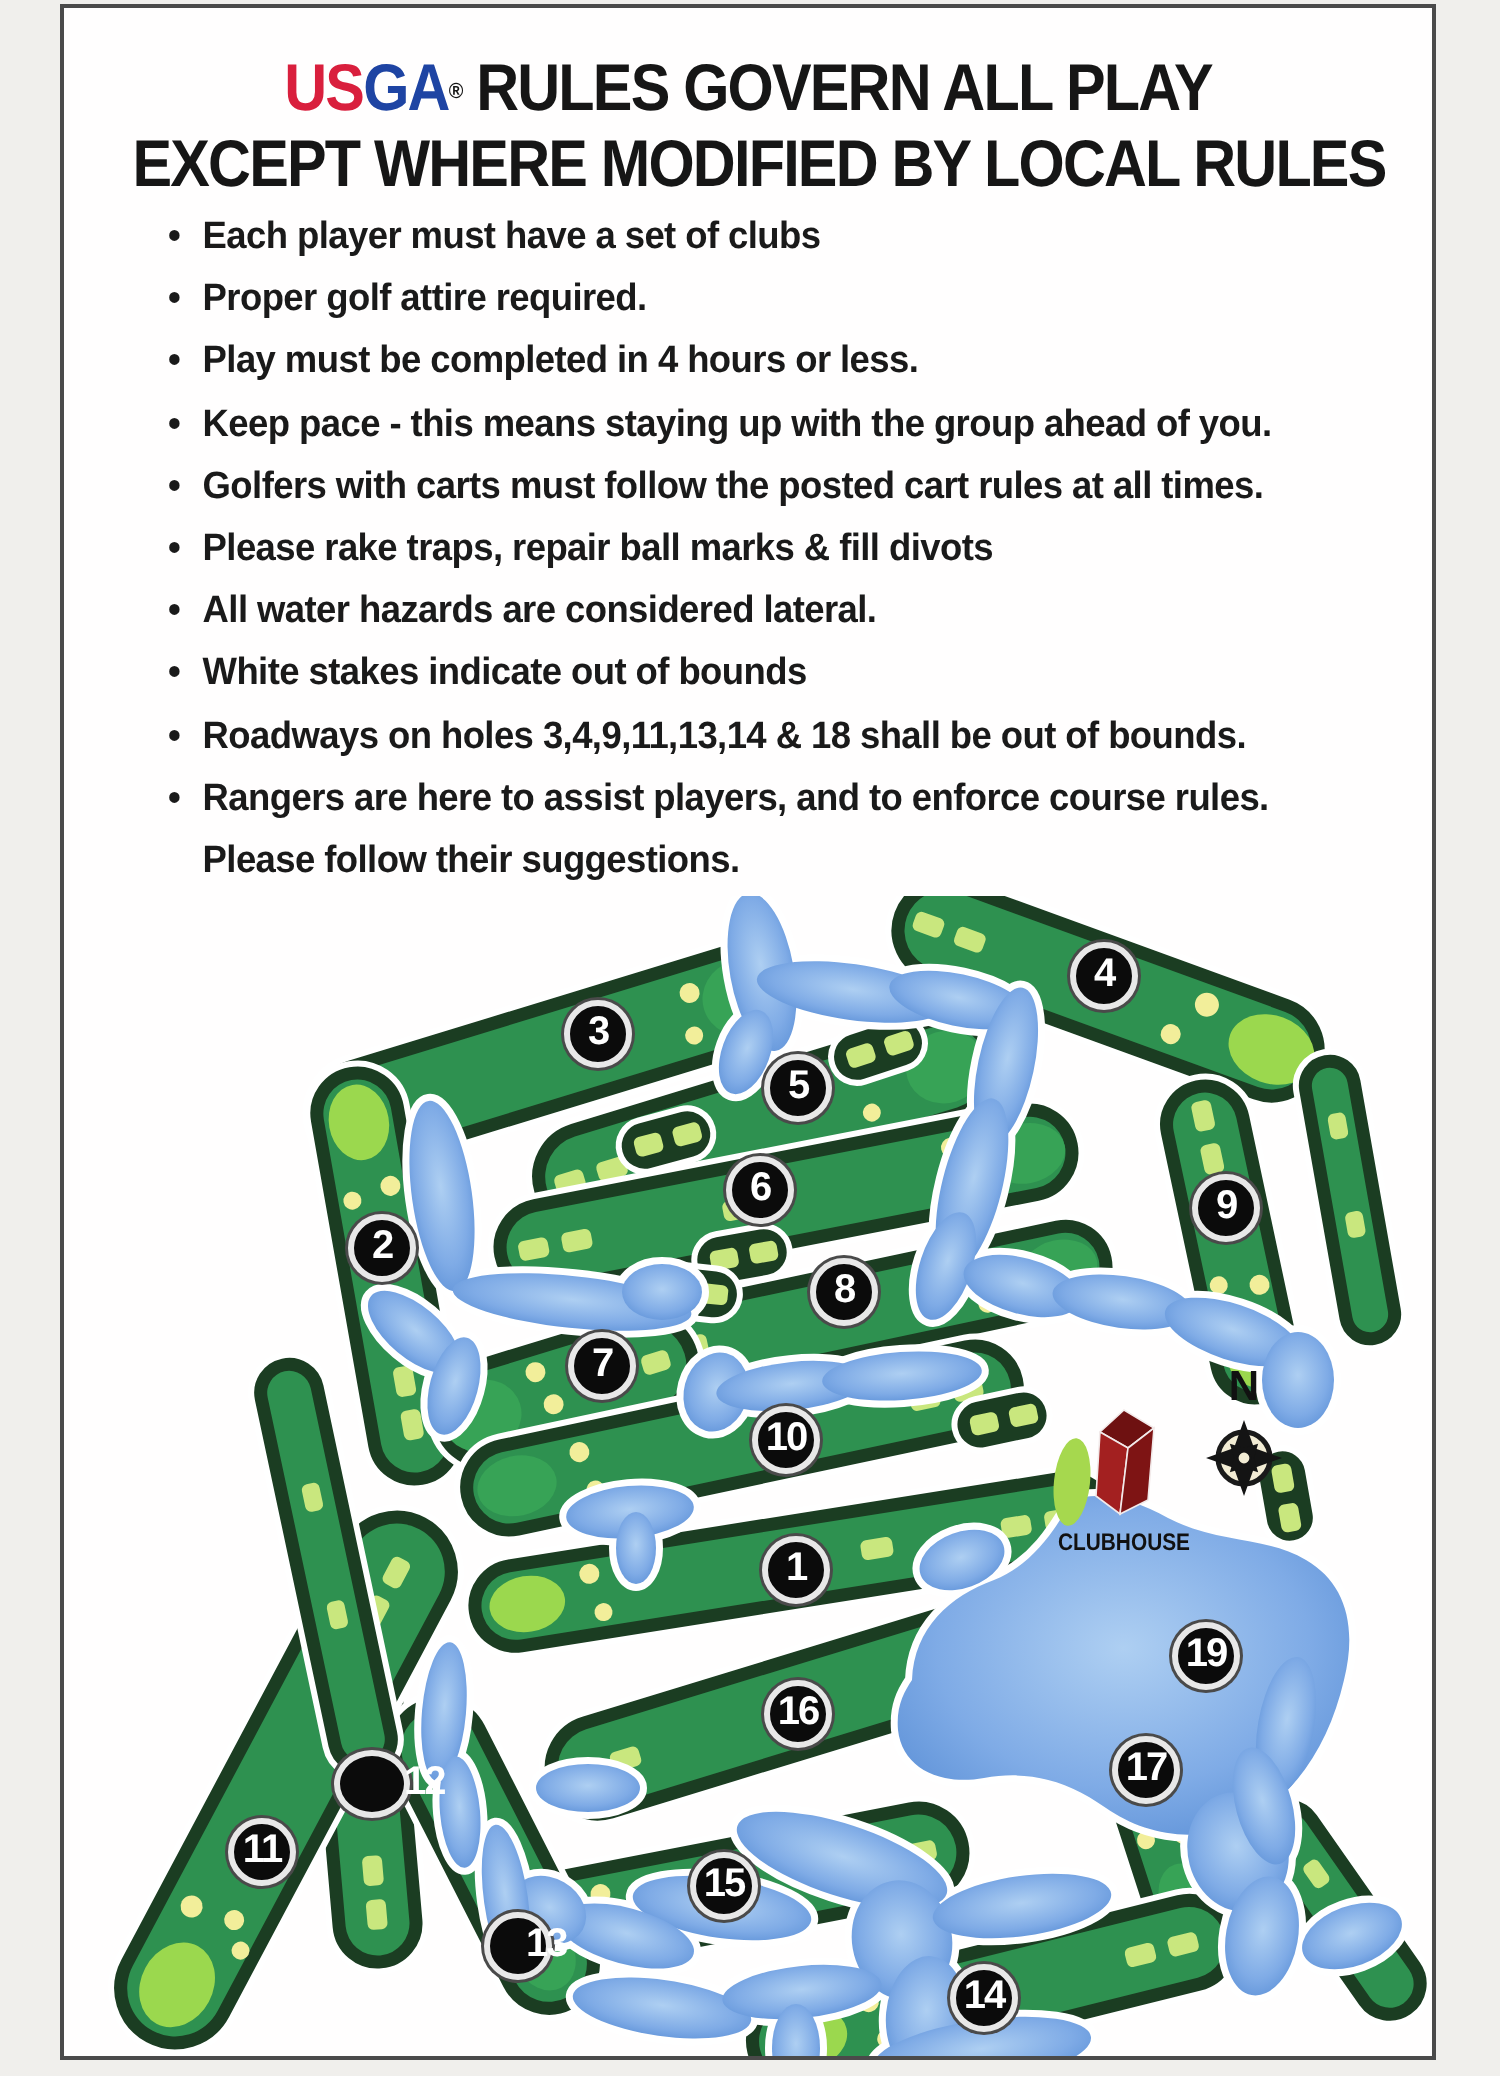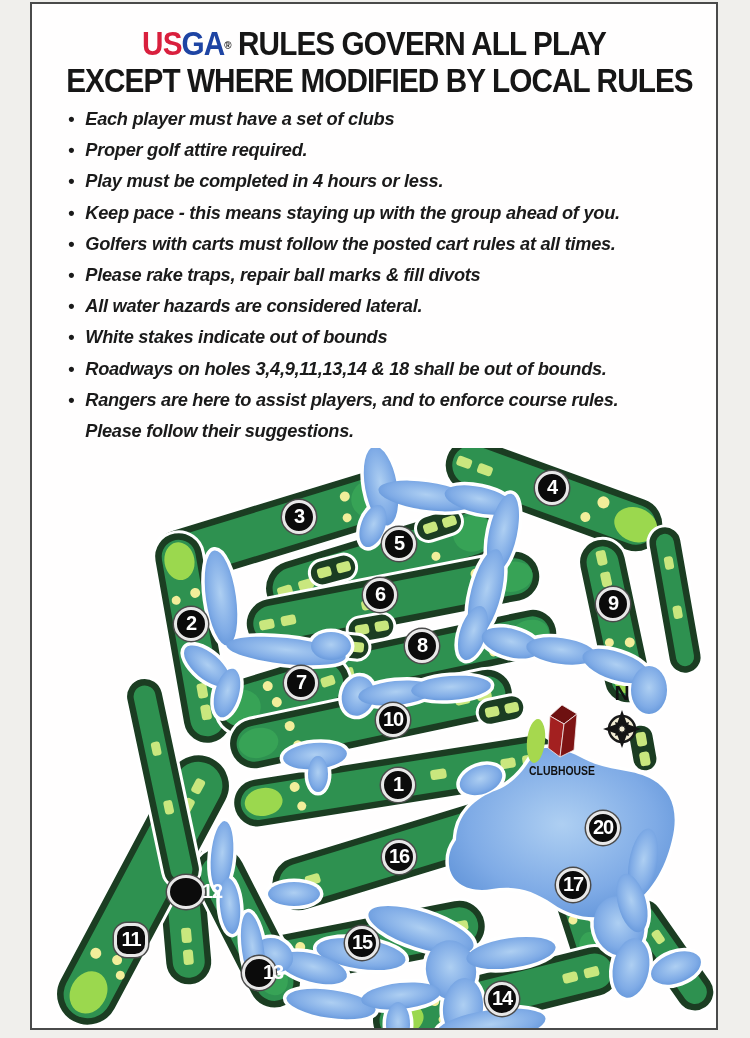--- a/index.html
+++ b/index.html
@@ -2,21 +2,21 @@
 <html><head>
 <meta charset="utf-8">
 <style>
   html,body{margin:0;padding:0;}
   body{width:750px;height:1038px;background:#f0efec;font-family:"Liberation Sans",sans-serif;position:relative;overflow:hidden;}
   .sign{position:absolute;left:30px;top:2px;width:688px;height:1028px;background:#fffefe;border:2px solid #4a4a4a;box-sizing:border-box;overflow:hidden;}
   .title{margin-top:22px;text-align:center;font-weight:bold;font-size:33px;line-height:36px;color:#161616;letter-spacing:-1px;transform:scaleX(0.9);transform-origin:center top;white-space:nowrap;}
   .brand-red{color:#d91f3d;}
   .brand-blue{color:#1e44a3;}
   .reg{font-size:11px;vertical-align:6px;color:#161616;}
-  .rules{position:absolute;left:36px;top:99px;margin:0;padding:0;width:640px;font-style:italic;}
+  .rules{position:absolute;left:52px;top:99px;margin:0;padding:0;width:640px;}
   .rules li{list-style:none;position:relative;padding-left:18px;font-weight:bold;font-size:19px;line-height:31.2px;color:#1a1a1a;letter-spacing:-0.3px;white-space:pre-line;transform:scaleX(0.96);transform-origin:left top;}
   .rules li::before{content:"\2022";position:absolute;left:0;top:0;}
   .map{position:absolute;left:-1px;top:444px;width:687px;height:582px;}
   .map svg{position:absolute;left:0;top:0;}
   .hole-marker{position:absolute;width:34px;height:34px;box-sizing:border-box;border-radius:50%;background:#0b0b0b;border:3px solid #e8e8e8;box-shadow:0 0 0 1.5px #4a4a4a;color:#fff;font-weight:bold;font-size:20px;line-height:27px;text-align:center;letter-spacing:-1px;}
   .rough{fill:#1b3d22;stroke:#ffffff;stroke-width:3;}
   .fw{fill:#2e9150;}
   .gl{fill:#9bd84e;}
   .gm{fill:#37a356;}
   .tee{fill:#c9e77e;}
@@ -369,24 +369,24 @@
         <div class="hole-marker" style="left: 350px; top: 320px;">1</div>
         <div class="hole-marker" style="left: 143px; top: 159px;">2</div>
         <div class="hole-marker" style="left: 251px; top: 52px;">3</div>
         <div class="hole-marker" style="left: 504px; top: 23px;">4</div>
         <div class="hole-marker" style="left: 351px; top: 79px;">5</div>
         <div class="hole-marker" style="left: 332px; top: 130px;">6</div>
         <div class="hole-marker" style="left: 253px; top: 218px;">7</div>
         <div class="hole-marker" style="left: 374px; top: 181px;">8</div>
         <div class="hole-marker" style="left: 565px; top: 139px;">9</div>
         <div class="hole-marker" style="left: 345px; top: 255px;">10</div>
-        <div class="hole-marker" style="left: 83px; top: 475px; border-radius: 13px;">11</div>
+        <div class="hole-marker" style="left: 83px; top: 461px;">11</div>
         <div class="hole-marker" style="left: 136px; top: 427px; padding-left: 32px;">12</div>
         <div class="hole-marker" style="left: 211px; top: 508px; padding-left: 18px;">13</div>
-        <div class="hole-marker" style="left: 444px; top: 534px; margin-left: 10px;">14</div>
+        <div class="hole-marker" style="left: 444px; top: 534px;">14</div>
         <div class="hole-marker" style="left: 314px; top: 478px; border-radius: 17px;">15</div>
         <div class="hole-marker" style="left: 351px; top: 392px;">16</div>
         <div class="hole-marker" style="left: 525px; top: 420px;">17</div>
-        <div class="hole-marker" style="left: 555px; top: 363px;">20</div>
+        <div class="hole-marker" style="left: 555px; top: 363px;">19</div>
       </div>
   </div>
 
 </div>
 
 </body></html>

